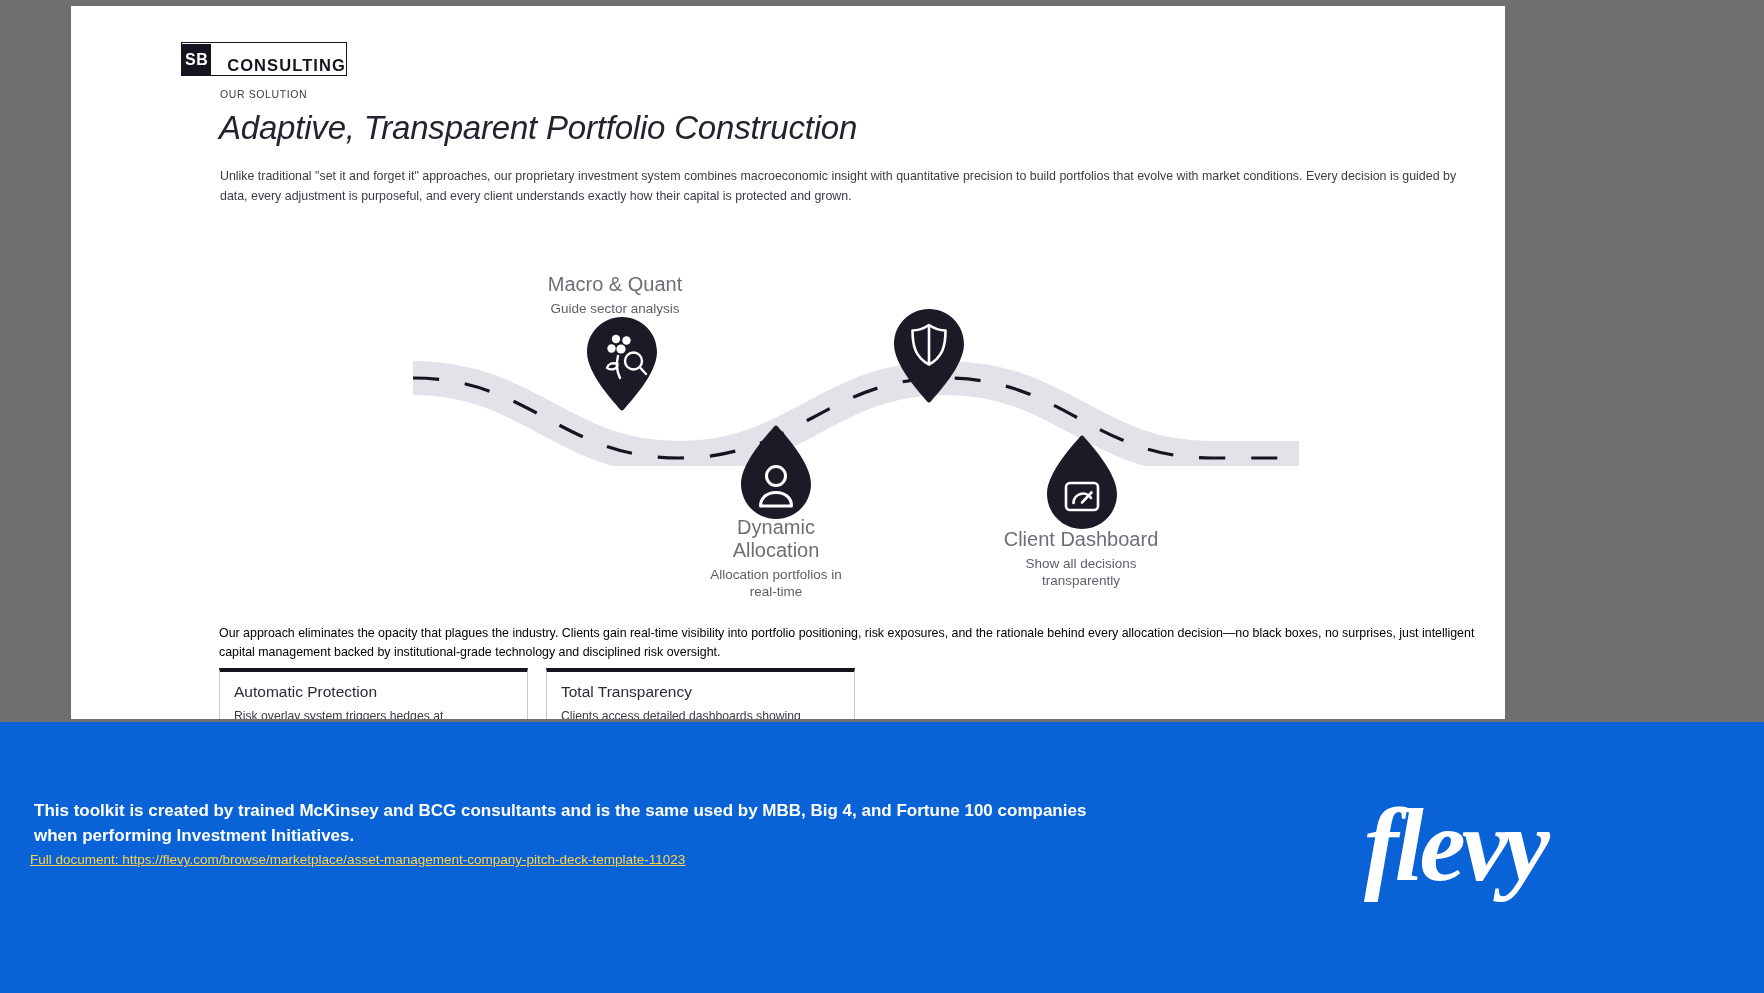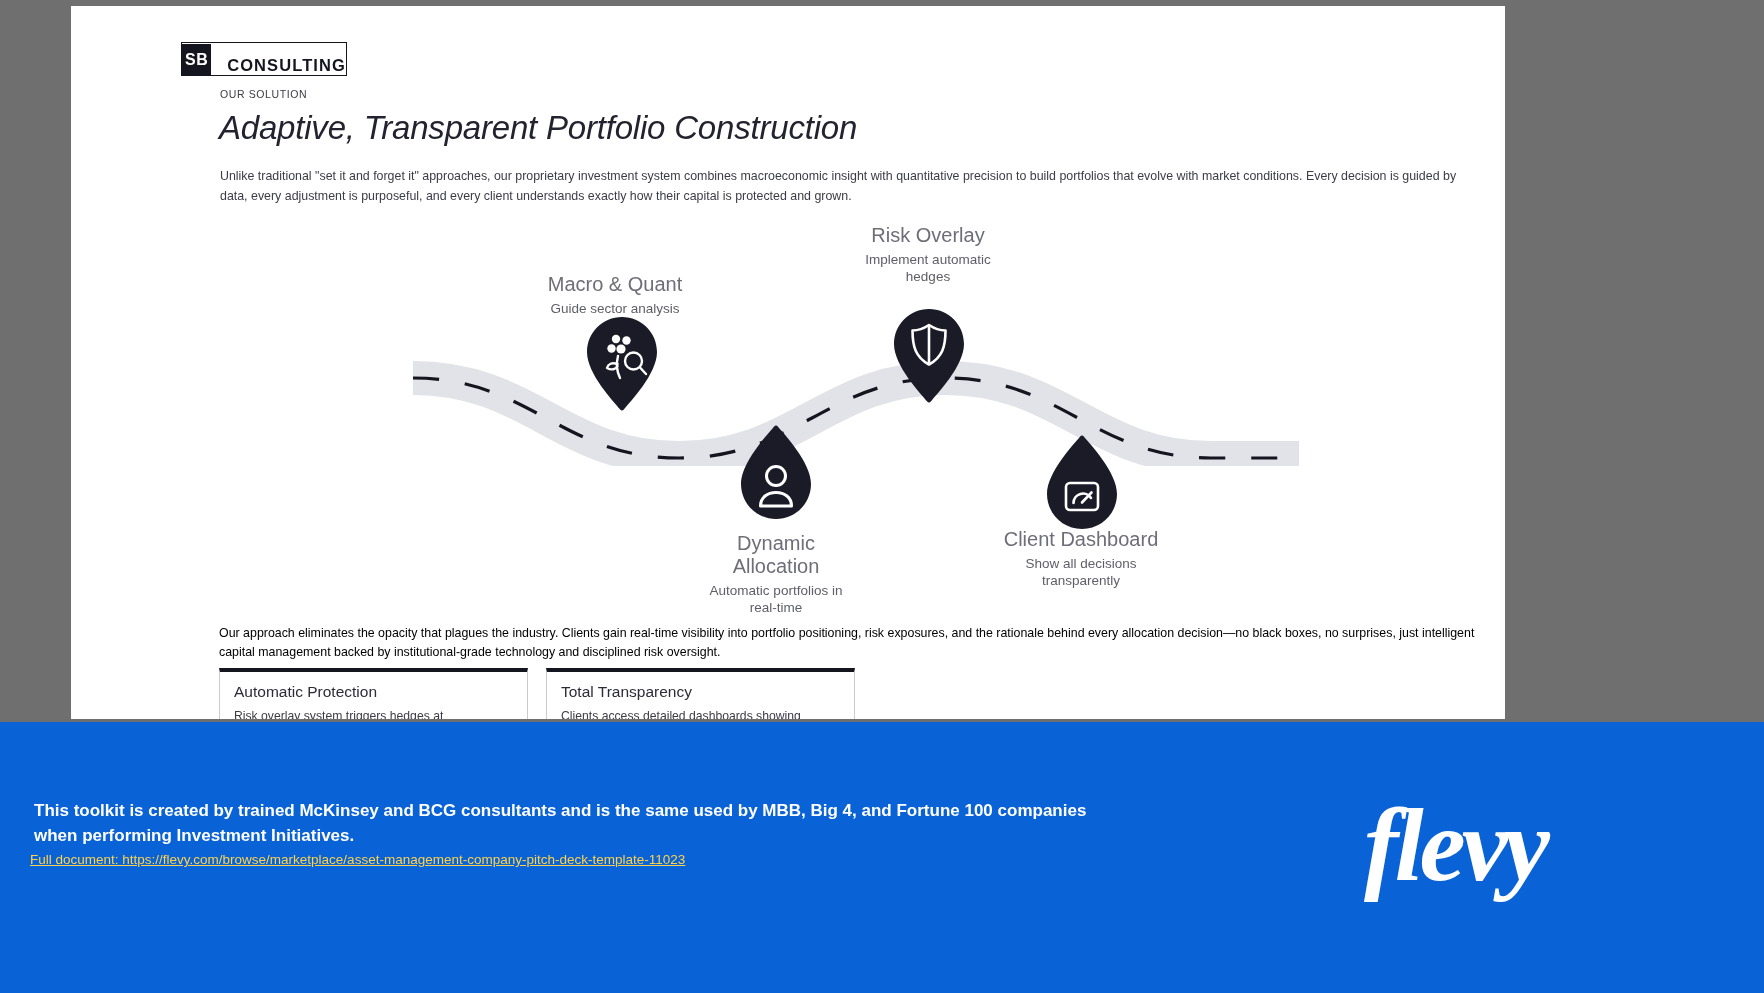--- a/index.html
+++ b/index.html
@@ -184,42 +184,38 @@
           <circle cx="41.5" cy="24.5" r="4.2" fill="#ffffff" stroke="none"></circle>
           <circle cx="26.5" cy="32.5" r="4.2" fill="#ffffff" stroke="none"></circle>
           <circle cx="36" cy="33" r="4.6" fill="#ffffff" stroke="none"></circle>
           <path d="M33 40 C31 48, 32 56, 35 62"></path>
           <path d="M32.5 48 C27 46, 23 48, 22 52 c4.5 2.5 9 1.5 10.5 -2"></path>
           <circle cx="48.5" cy="45" r="8.5"></circle>
           <path d="M55 51.5 L61 58"></path>
         </g>
       </svg>
 
-      <div class="pin-label" style="left:756px; top:8px; width:202px;">
-        <div class="pin-title">Risk Overlay</div>
-        <div class="pin-sub wrap" style="padding:0 28px;">Implement automatic hedges</div>
-      </div>
       <svg class="pin" style="left:821px; top:92px;" viewBox="0 0 74 96">
         <path d="M37 1 C17.6 1 2 16.6 2 36 c0 22 27 50 33.2 57.6 a2.3 2.3 0 0 0 3.6 0 C45 86 72 58 72 36 72 16.6 56.4 1 37 1 z" fill="#1b1b28"></path>
         <g fill="none" stroke="#ffffff" stroke-width="2.6" stroke-linejoin="round">
           <path d="M37 17 C31 21, 24.5 22.5, 20.5 22.5 c0 16, 3 26.5, 16.5 34 C50.5 49, 53.5 38.5, 53.5 22.5 c-4 0 -10.5 -1.5 -16.5 -5.5 z"></path>
           <path d="M37 17 L37 56.5"></path>
         </g>
       </svg>
 
       <svg class="pin" style="left:668px; top:208px;" viewBox="0 0 74 96">
         <path d="M37 95 C56.4 95 72 79.4 72 60 72 38 45 10 38.8 2.4 a2.3 2.3 0 0 0 -3.6 0 C29 10 2 38 2 60 2 79.4 17.6 95 37 95 z" fill="#1b1b28"></path>
         <g fill="none" stroke="#ffffff" stroke-width="3" stroke-linejoin="round" stroke-linecap="round">
           <circle cx="37" cy="52" r="9.5"></circle>
           <path d="M21.5 82 c0 -8.6 7 -13.5 15.5 -13.5 S52.5 73.4 52.5 82 z"></path>
         </g>
       </svg>
       <div class="pin-label" style="left:605px; top:300px; width:200px;">
-        <div class="pin-title wrap" style="padding:0 32px;margin-top:16px;">Dynamic Allocation</div>
-        <div class="pin-sub wrap" style="padding:0 20px;">Automatic portfolios in real-time</div>
+        <div class="pin-title wrap" style="padding:0 32px;">Dynamic Allocation</div>
+        <div class="pin-sub wrap" style="padding:0 20px;">Allocation portfolios in real-time</div>
       </div>
 
       <svg class="pin" style="left:974px; top:218px;" viewBox="0 0 74 96">
         <path d="M37 95 C56.4 95 72 79.4 72 60 72 38 45 10 38.8 2.4 a2.3 2.3 0 0 0 -3.6 0 C29 10 2 38 2 60 2 79.4 17.6 95 37 95 z" fill="#1b1b28"></path>
         <g fill="none" stroke="#ffffff" stroke-width="2.6" stroke-linejoin="round" stroke-linecap="round">
           <rect x="21" y="49" width="32" height="27" rx="4"></rect>
           <path d="M28.5 69 a9.5 9.5 0 0 1 17.5 -5"></path>
           <path d="M37 68.5 L46.5 58.5"></path>
         </g>
       </svg>

